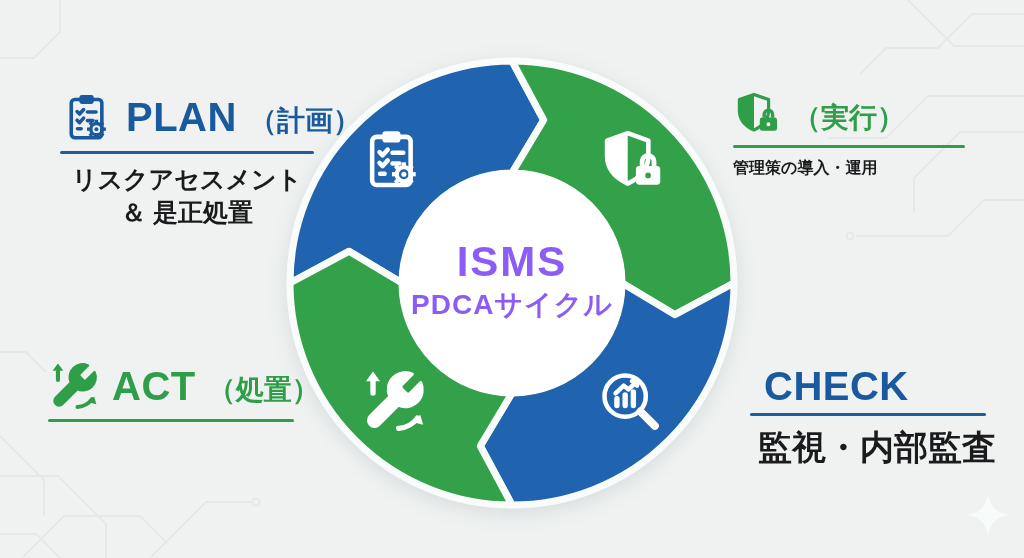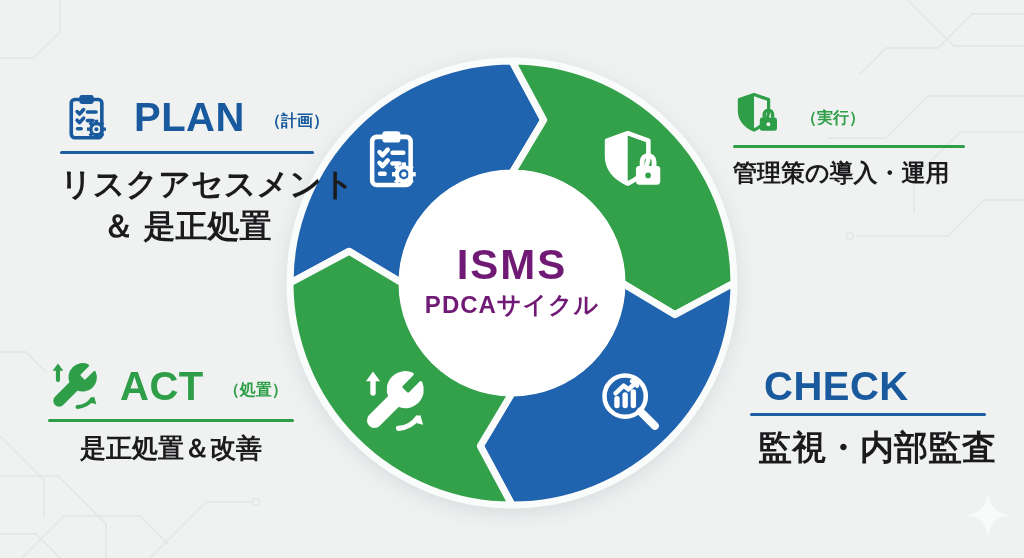--- a/index.html
+++ b/index.html
@@ -4,37 +4,37 @@
 <style>
   html,body{margin:0;padding:0;}
   body{font-family:"Liberation Sans","DejaVu Sans",sans-serif;background:#d8dcdb;}
   .stage{position:relative;width:1024px;height:558px;background:#eff2f1;overflow:hidden;}
   .traces{position:absolute;inset:0;width:100%;height:100%;opacity:.85;}
   .ring{position:absolute;left:282px;top:53px;width:460px;height:460px;filter:drop-shadow(0 5px 10px rgba(20,40,60,.10));}
   .ring-seg{stroke:#fafcfb;stroke-width:7;stroke-linejoin:round;}
   .seg-blue{fill:#2063ae;}
   .seg-green{fill:#33a04a;}
   .ring-icon{color:#ffffff;}
-  .center-label{position:absolute;left:512px;top:283px;transform:translate(-50%,-52%);text-align:center;color:#701a75;white-space:nowrap;}
+  .center-label{position:absolute;left:512px;top:283px;transform:translate(-50%,-52%);text-align:center;color:#8b5cf6;white-space:nowrap;}
   .center-title{font-size:42px;font-weight:800;letter-spacing:2px;line-height:1.15;}
-  .center-sub{font-size:24px;font-weight:800;letter-spacing:1px;}
+  .center-sub{font-size:28px;font-weight:800;letter-spacing:1px;}
   .q{position:absolute;}
-  .q-head{display:flex;align-items:center;gap:20px;}
+  .q-head{display:flex;align-items:center;gap:12px;}
   .q-label{font-size:40px;font-weight:800;letter-spacing:.5px;line-height:1;}
-  .q-ann{font-size:16px;font-weight:800;padding-top:8px;white-space:nowrap;}
+  .q-ann{font-size:28px;font-weight:800;padding-top:8px;white-space:nowrap;}
   .blue-t{color:#19599d;}
   .green-t{color:#2f9e48;}
   .rule{height:3px;border-radius:2px;margin-top:7px;}
   .rule-blue{background:#1d5da0;}
   .rule-green{background:#2f9e48;}
-  .q-desc{margin-top:9px;font-size:32px;font-weight:700;color:#1b1b1d;line-height:1.32;white-space:nowrap;}
+  .q-desc{margin-top:9px;font-size:25px;font-weight:700;color:#1b1b1d;line-height:1.32;white-space:nowrap;}
   .q-plan{left:60px;top:90px;width:254px;}
   .q-plan .q-desc{text-align:center;}
   .q-do{left:733px;top:90px;width:232px;}
-  .q-do .q-desc{font-size:24px;}
+  .q-do .q-desc{font-size:16px;}
   .q-check{left:750px;top:366px;width:236px;}
   .q-check .q-head{padding-left:14px;}
   .q-check .q-desc{padding-left:8px;font-size:34px;}
   .q-act{left:48px;top:360px;width:246px;}
   .q-act .q-desc{text-align:center;font-size:26px;}
   .hicon{flex:0 0 auto;}
   .sparkle{position:absolute;left:966px;top:493px;width:44px;height:44px;color:#f7fbfa;}
 </style>
 </head>
 <body>
@@ -180,22 +180,19 @@
 
   <div class="q q-act">
     <div class="q-head">
       <svg class="hicon green-t" width="52" height="52" viewBox="0 0 24 24">
           <use href="#i-wrench-arrows"></use>
         </svg>
       <span class="q-label green-t">ACT</span>
       <span class="q-ann green-t">（処置）</span>
     </div>
     <div class="rule rule-green"></div>
-    <div class="q-desc">
-      <span>是正処置＆改善</span>
-    </div>
   </div>
 
   <svg class="sparkle" viewBox="0 0 44 44">
     <use href="#i-sparkle" fill="currentColor"></use>
   </svg>
 
 </div>
 
 </body></html>

